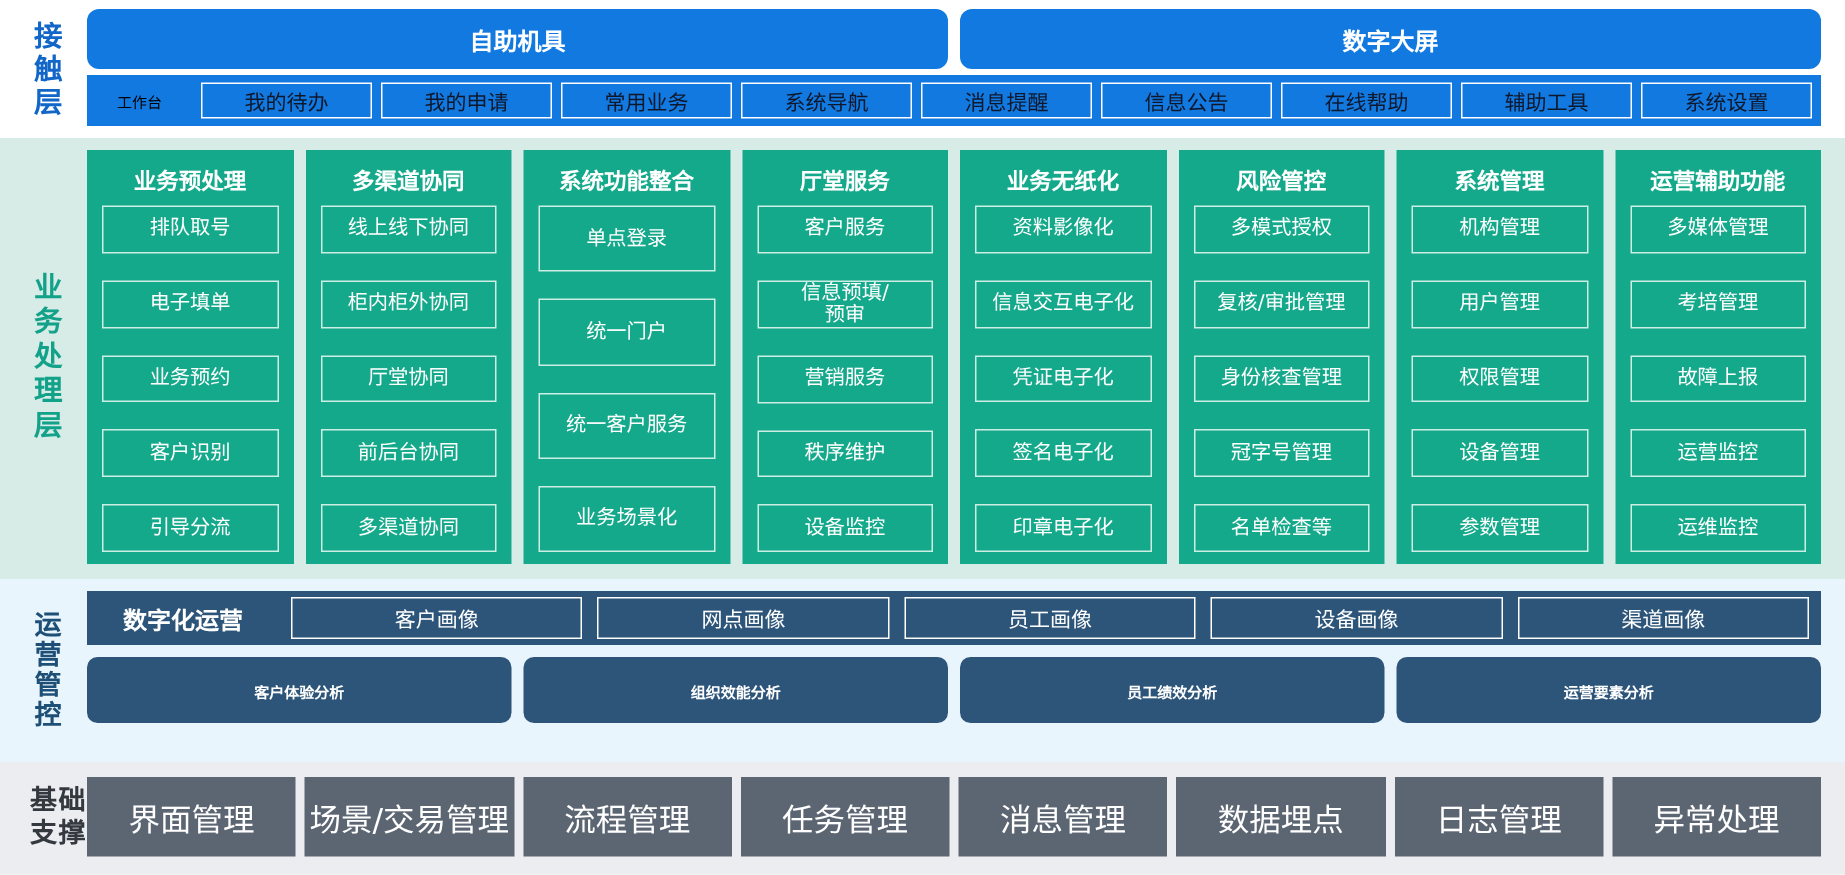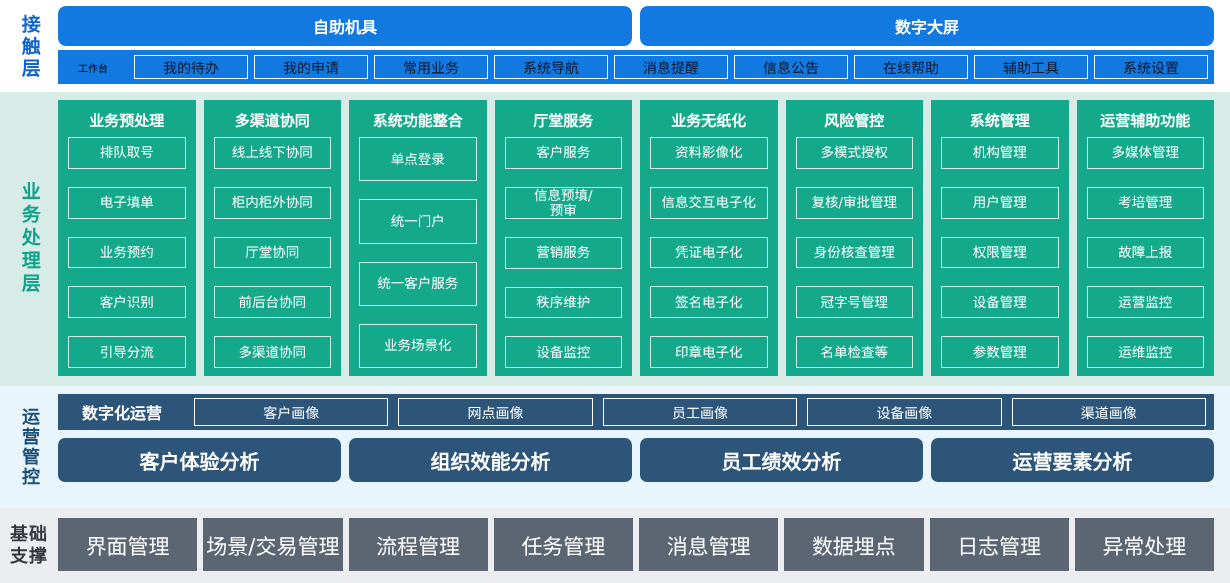--- a/index.html
+++ b/index.html
@@ -223,40 +223,41 @@
     flex-direction: row;
     gap: 8px;
   }
   .ops-bar {
     flex: 1 1 0;
     background: #2d5579;
     border-radius: 7px;
     display: flex;
     align-items: center;
     justify-content: center;
-    font-size: 20px;
+    font-size: 10px;
     font-weight: bold;
     color: #ffffff;
     white-space: nowrap;
     box-sizing: border-box;
   }
 
   
   #band-base {
     height: 75px;
     background: #ecedf0;
     padding: 10px 16px 12px 0;
   }
   #band-base .band-label {
     color: #33393f;
     font-size: 18px;
     font-weight: bold;
     line-height: 1.18;
     letter-spacing: 1px;
     flex-direction: column;
+    align-items: flex-end;
   }
   .base-row {
     display: flex;
     flex-direction: row;
     gap: 6px;
     height: 100%;
   }
   .base-chip {
     flex: 1 1 0;
     background: #5c6572;

